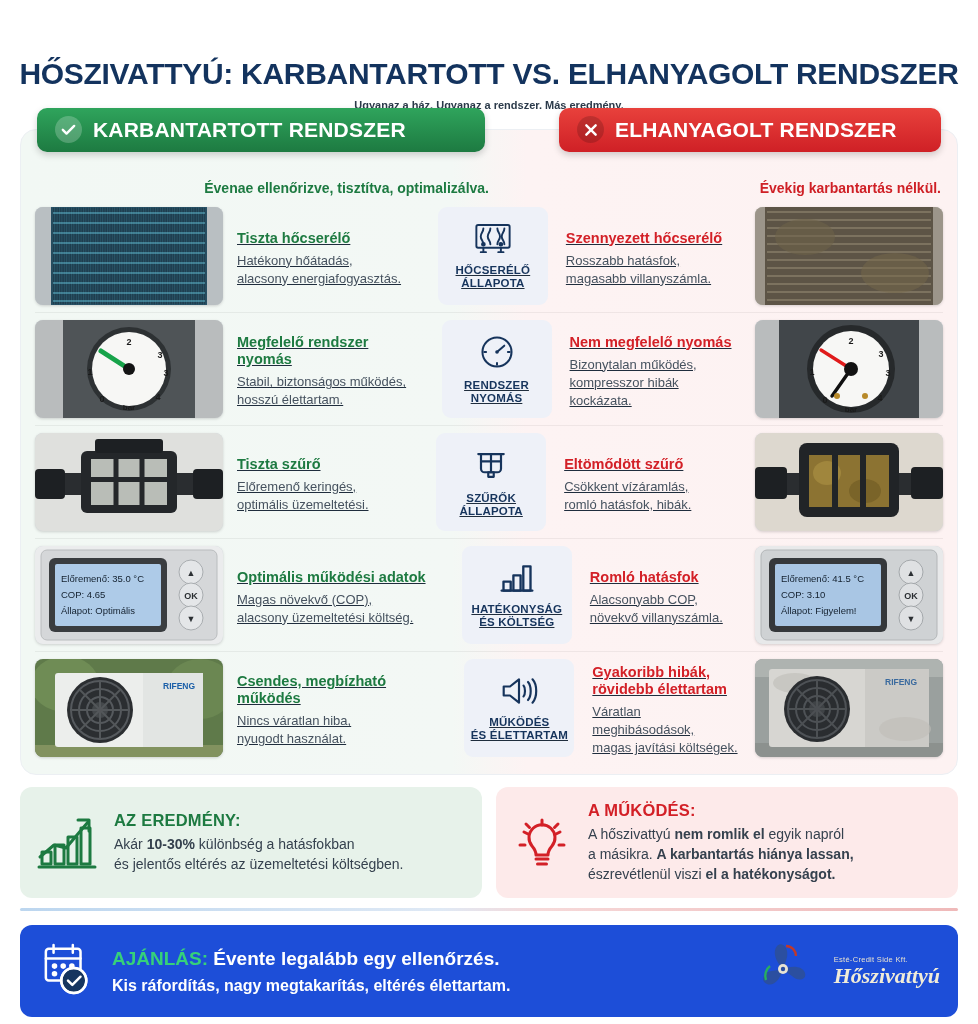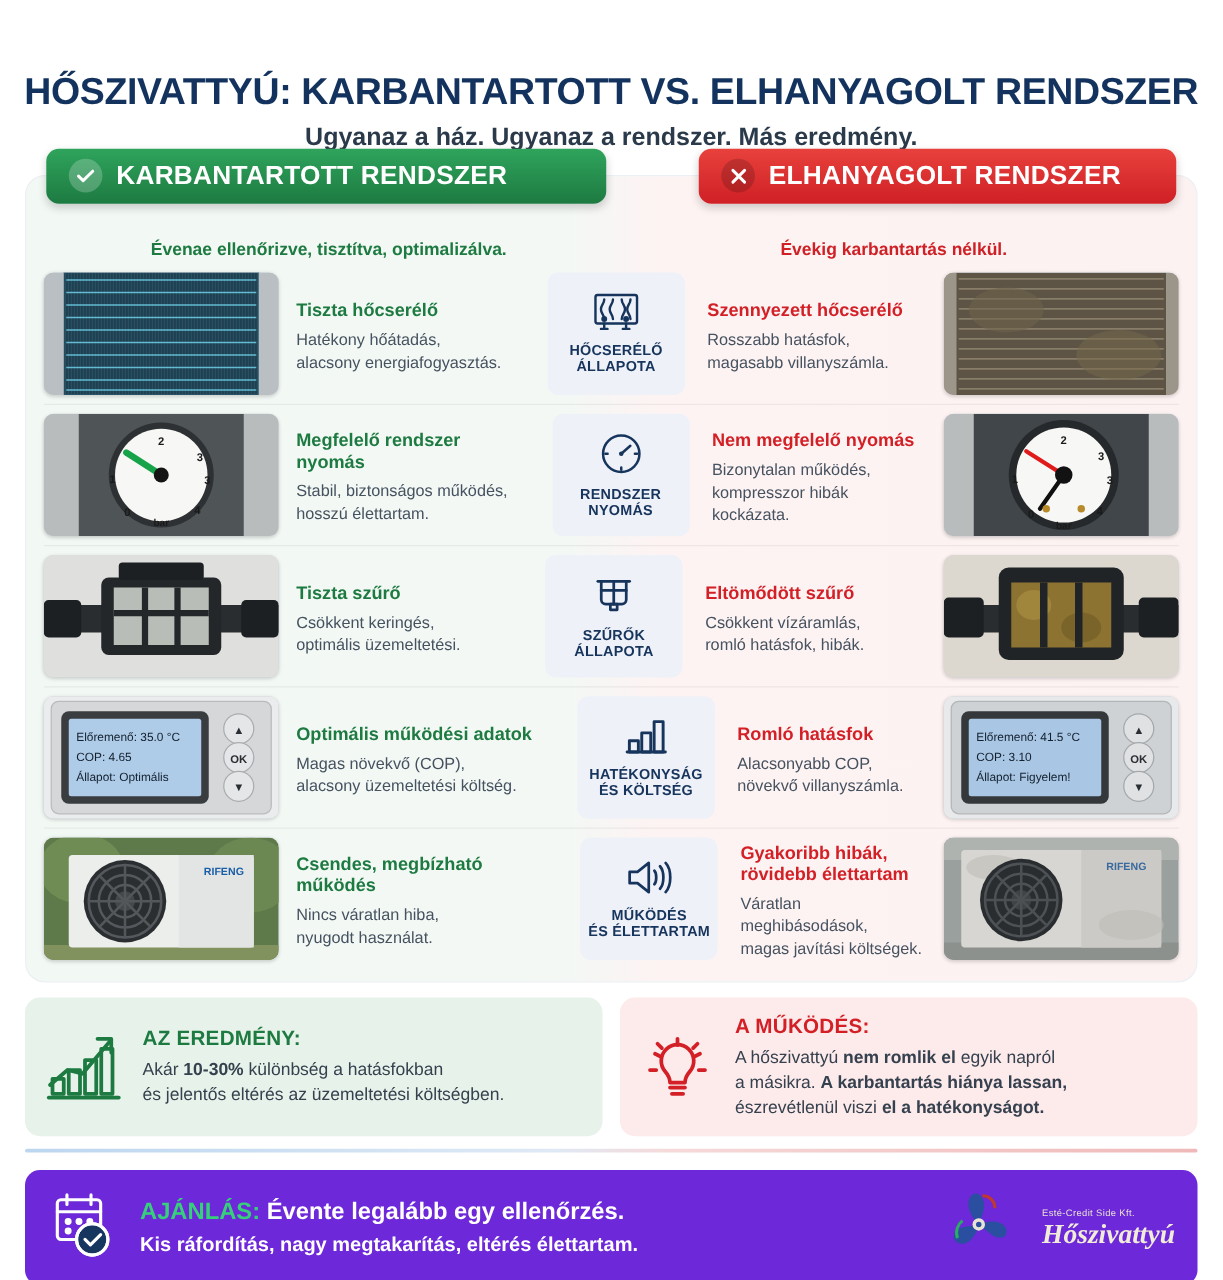--- a/index.html
+++ b/index.html
@@ -10,21 +10,21 @@
     color:#1f2d3d;
   }
   .page{position:relative;width:978px;height:1024px;box-sizing:border-box;margin-top:36px;}
 
   
   .title{
     text-align:center;font-size:30px;font-weight:bold;letter-spacing:-0.3px;
     color:#13335e;padding-top:22px;line-height:1.05;
   }
   .subtitle{
-    text-align:center;font-size:20px;font-weight:bold;color:#2b3a4a;
+    text-align:center;font-size:11px;font-weight:bold;color:#2b3a4a;
     margin-top:9px;
   }
 
   
   .frame{
     position:relative;margin:18px 20px 0 20px;border-radius:16px;
     background:linear-gradient(90deg,#f2f8f4 0%,#f3f8f5 46%,#fdf3f3 54%,#fdf2f2 100%);
     border:1px solid #eceff3;overflow:visible;
   }
   .badges{position:relative;height:44px;}
@@ -37,26 +37,26 @@
   .badge.good{left:16px;width:448px;background:linear-gradient(180deg,#2fa45c 0%,#1d7a41 100%);}
   .badge.bad{right:16px;width:382px;background:linear-gradient(180deg,#e8413c 0%,#cf2026 100%);}
   .badge .mark{
     width:27px;height:27px;border-radius:50%;flex:0 0 auto;
     display:flex;align-items:center;justify-content:center;
   }
   .badge.good .mark{background:rgba(255,255,255,.22);}
   .badge.bad .mark{background:rgba(0,0,0,.16);}
 
   .captions{display:flex;padding:6px 16px 4px 16px;}
-  .cap{flex:1;text-align:center;font-size:14px;font-weight:bold;}
+  .cap{flex:1;text-align:right;font-size:14px;font-weight:bold;}
   .cap.good{color:#1d7a41;}
   .cap.bad{color:#cf2026;}
 
   
-  .rows{padding:0 14px 10px 14px;}
+  .rows{padding:0 14px 10px 14px;text-decoration:underline;}
   .row{display:flex;align-items:stretch;height:112px;position:relative;}
   .row + .row{border-top:1px solid rgba(0,0,0,.055);}
 
   .thumb{
     width:188px;flex:0 0 188px;margin:7px 0;border-radius:8px;overflow:hidden;
     position:relative;background:#cfd6dc;box-shadow:0 1px 3px rgba(0,0,0,.16);
   }
   .side{
     flex:1 1 auto;padding:16px 14px 10px 14px;box-sizing:border-box;
     display:flex;flex-direction:column;justify-content:center;
@@ -89,21 +89,21 @@
   .resbox.good{background:#e7f2ea;}
   .resbox.bad{background:#fdeaea;}
   .resbox h3{margin:0 0 4px 0;font-size:16.5px;font-weight:bold;letter-spacing:.2px;}
   .resbox.good h3{color:#1d7a41;}
   .resbox.bad h3{color:#d32027;}
   .resbox p{margin:0;font-size:14px;line-height:1.45;color:#35414e;}
   .resicon{flex:0 0 auto;padding-top:4px;}
 
   
   .footer{
-    margin:14px 20px 0 20px;height:92px;border-radius:12px;background:#6d28d9;
+    margin:14px 20px 0 20px;height:92px;border-radius:12px;background:#1d4ed8;
     display:flex;align-items:center;padding:0 22px;box-sizing:border-box;color:#fff;
     position:relative;
   }
   .footer .fictext{margin-left:18px;}
   .footer .l1{font-size:19px;font-weight:bold;line-height:1.2;}
   .footer .l1 .hl{color:#36d07a;}
   .footer .l2{font-size:16px;font-weight:bold;margin-top:5px;line-height:1.2;}
   .logo{position:absolute;right:18px;top:50%;transform:translateY(-50%);
         display:flex;align-items:center;gap:24px;}
   .logo .ltxt{line-height:1;}
@@ -324,21 +324,21 @@
               <line x1="81" y1="26" x2="81" y2="72"></line>
                 <line x1="107" y1="26" x2="107" y2="72"></line>
             </g>
             <rect x="56" y="44" width="76" height="5" fill="#24272a"></rect>
             <rect x="60" y="6" width="68" height="14" rx="3" fill="#1d2023"></rect>
           </svg>
         </div>
         <div class="side good">
           <h4>Tiszta szűrő</h4>
           <p>
-            <span>Csökkent keringés,</span><br>
+            <span>Előremenő keringés,</span><br>
             <span>optimális üzemeltetési.</span>
           </p>
         </div>
         <div class="center">
           <span>
             <svg width="40" height="40" viewBox="0 0 44 44" fill="none" stroke="#16345c" stroke-width="2.4" stroke-linecap="round" stroke-linejoin="round">
               <path d="M8 10h28"></path>
               <path d="M11 10v16a4 4 0 004 4h14a4 4 0 004-4V10"></path>
               <path d="M11 18h22"></path>
                 <path d="M22 10v20"></path>

